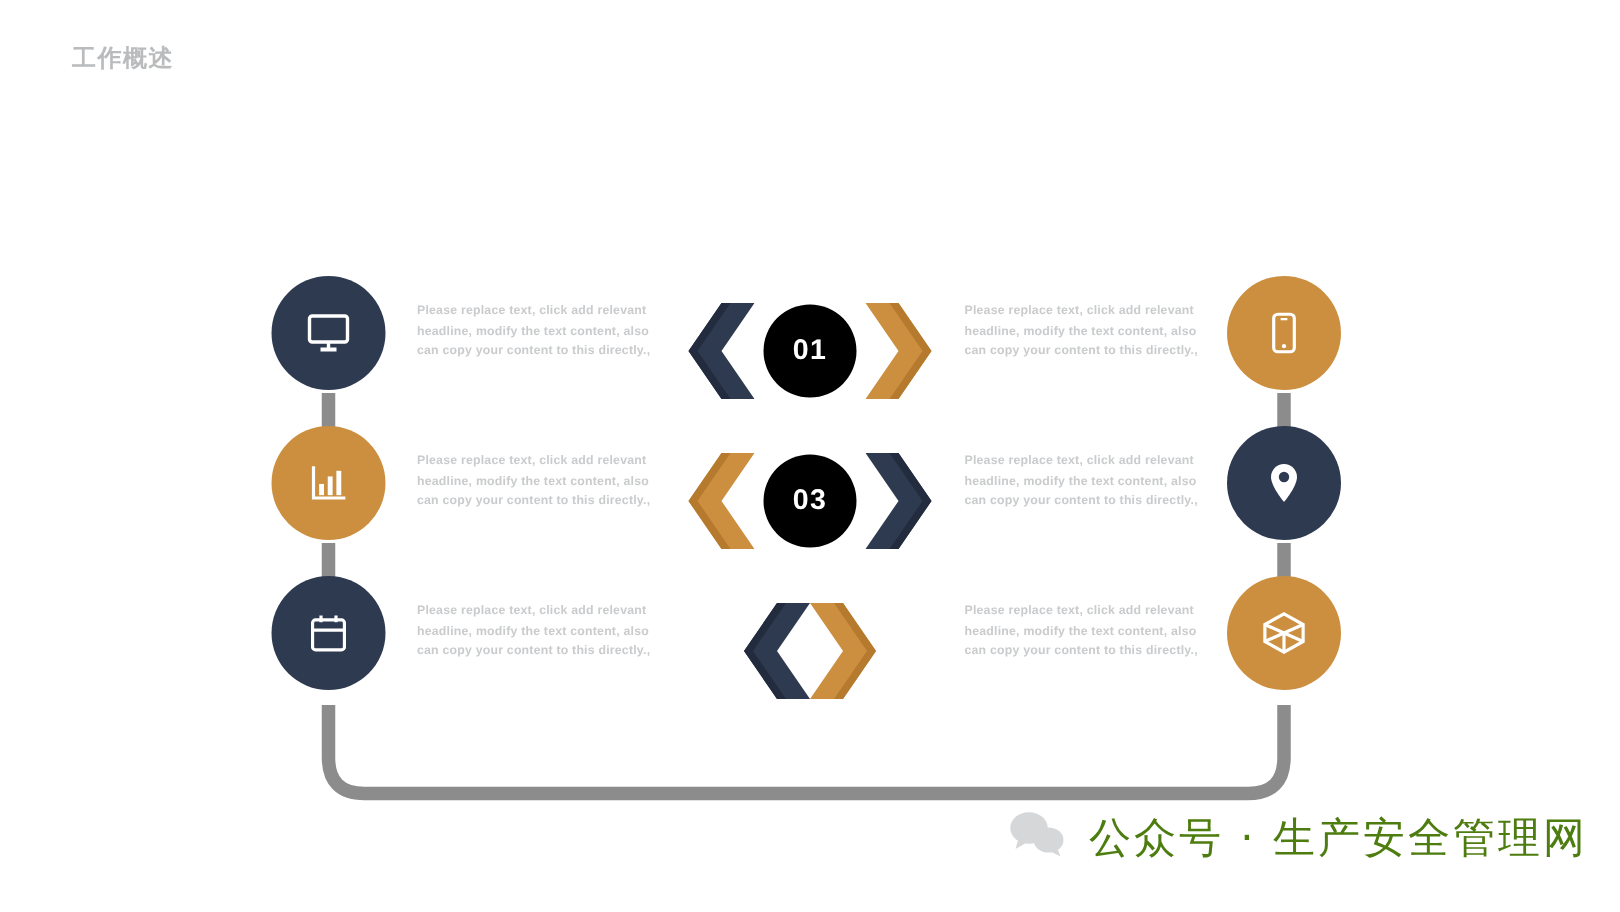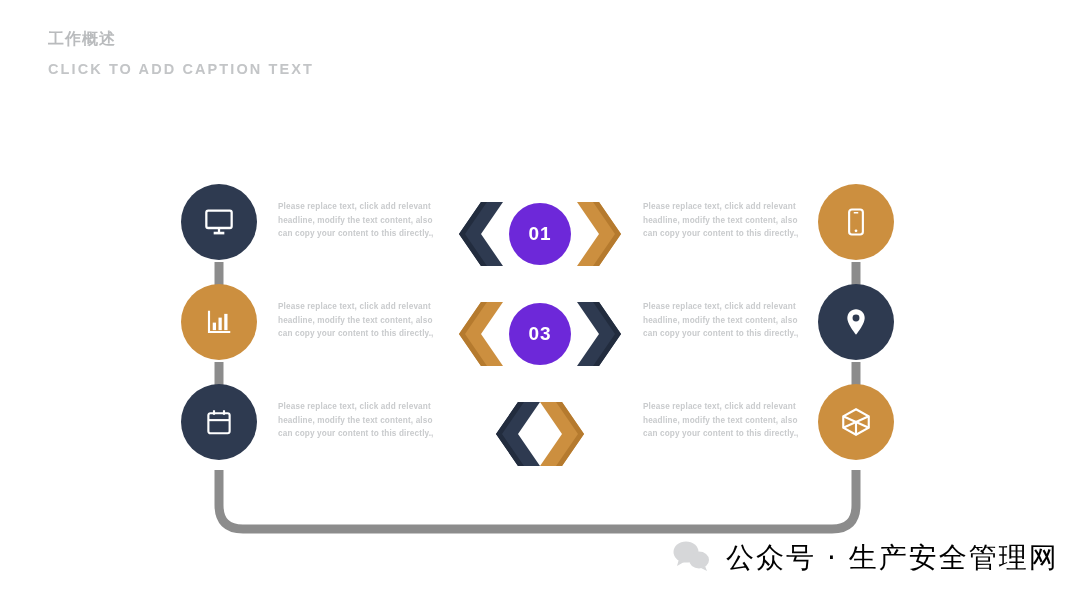--- a/index.html
+++ b/index.html
@@ -48,46 +48,45 @@
   .txt.r { left:643px; }
 
   .numwrap {
     position:absolute; left:440px; top:0;
     width:200px; height:100px;
     display:flex; align-items:center; justify-content:center; gap:0px;
   }
   .chev { width:46px; height:72px; }
   .numcircle {
     width:62px; height:62px; border-radius:50%;
-    background:#6d28d9; color:#ffffff;
+    background:#000000; color:#ffffff;
     display:flex; align-items:center; justify-content:center;
     font-size:19px; letter-spacing:1px;
     margin:0 6px;
     font-family:"Liberation Sans", sans-serif;
   }
 
   
   .watermark {
     position:absolute; left:672px; top:539px;
     display:flex; align-items:center; gap:14px;
   }
   .wm-text {
-    font-size:28px; color:#000000; letter-spacing:2px;
+    font-size:28px; color:#4d7c0f; letter-spacing:2px;
     font-family:"DejaVu Sans","Liberation Sans", sans-serif;
     white-space:nowrap;
   }
 </style>
 </head>
 <body>
 
 <div class="slide">
 
   <div class="header">
     <div class="header-title">工作概述</div>
-    <div class="header-sub">CLICK TO ADD CAPTION TEXT</div>
   </div>
 
   <svg class="connectors" viewBox="0 0 1080 608">
 
     <line x1="219" y1="262" x2="219" y2="320" stroke="#8c8c8c" stroke-width="9"></line>
     <line x1="219" y1="362" x2="219" y2="420" stroke="#8c8c8c" stroke-width="9"></line>
 
     <line x1="856" y1="262" x2="856" y2="320" stroke="#8c8c8c" stroke-width="9"></line>
     <line x1="856" y1="362" x2="856" y2="420" stroke="#8c8c8c" stroke-width="9"></line>
 

